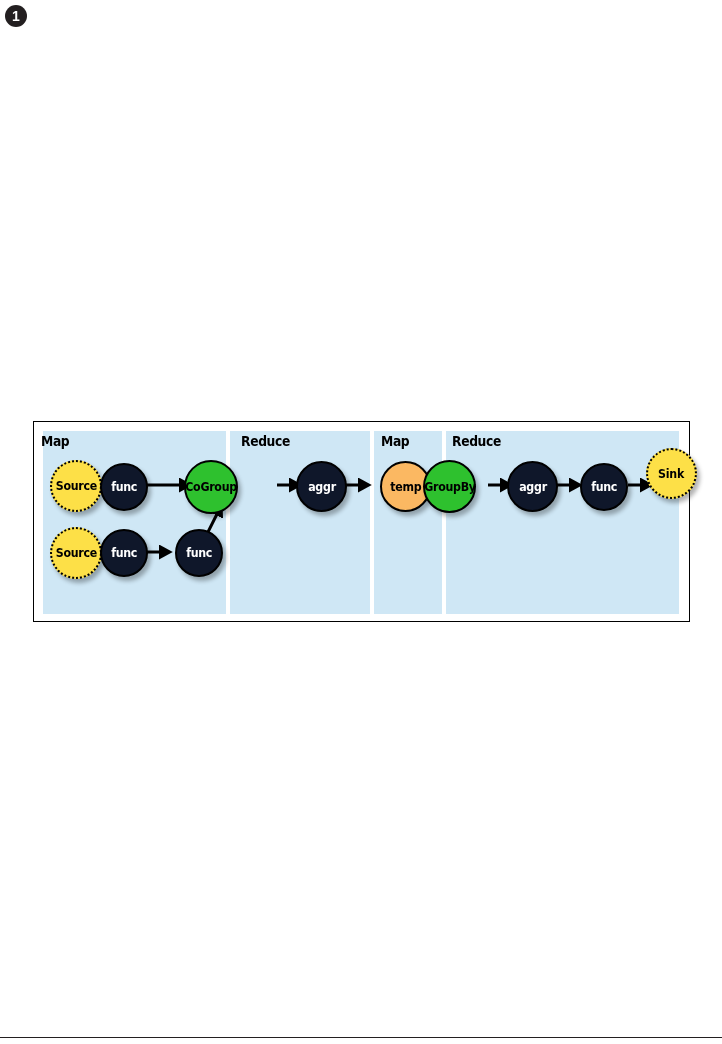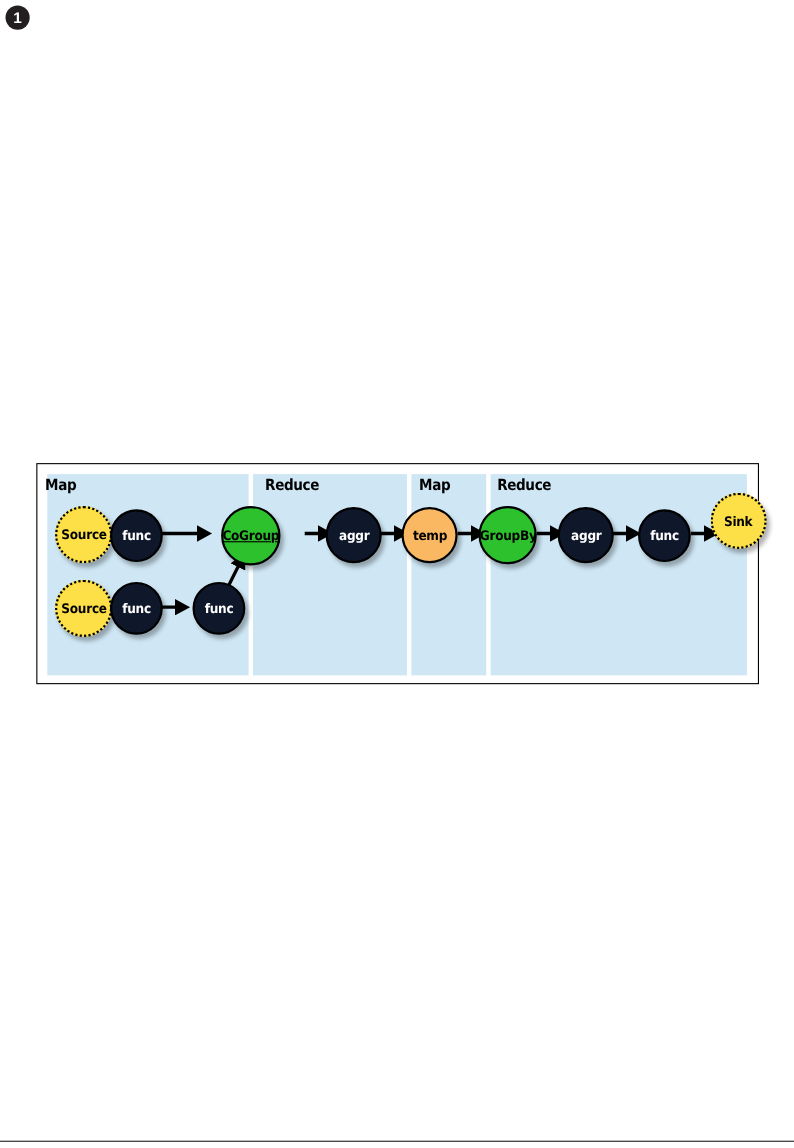--- a/index.html
+++ b/index.html
@@ -173,33 +173,33 @@
   </svg>
 
   <div class="node node-orange-dotted" style="left:16px; top:38px; width:52px; height:52px;">
     <span>Source</span>
   </div>
 
   <div class="node node-blue" style="left:66px; top:41px; width:48px; height:48px;">
     <span>func</span>
   </div>
 
-  <div class="node node-green" style="left:167px; top:38px; width:54px; height:54px;text-decoration:underline;">
+  <div class="node node-green" style="left:150px; top:38px; width:54px; height:54px;">
     <span>CoGroup</span>
   </div>
 
   <div class="node node-blue" style="left:262px; top:39px; width:51px; height:51px;">
     <span>aggr</span>
   </div>
 
-  <div class="node node-orange" style="left:331px; top:39px; width:51px; height:51px;text-align:right;">
+  <div class="node node-orange" style="left:346px; top:39px; width:51px; height:51px;text-align:right;">
     <span>temp</span>
   </div>
 
-  <div class="node node-green" style="left:401px; top:38px; width:53px; height:53px;">
+  <div class="node node-green" style="left:389px; top:38px; width:53px; height:53px;">
     <span>GroupBy</span>
   </div>
 
   <div class="node node-blue" style="left:473px; top:39px; width:51px; height:51px;">
     <span>aggr</span>
   </div>
 
   <div class="node node-blue" style="left:546px; top:41px; width:48px; height:48px;">
     <span>func</span>
   </div>

